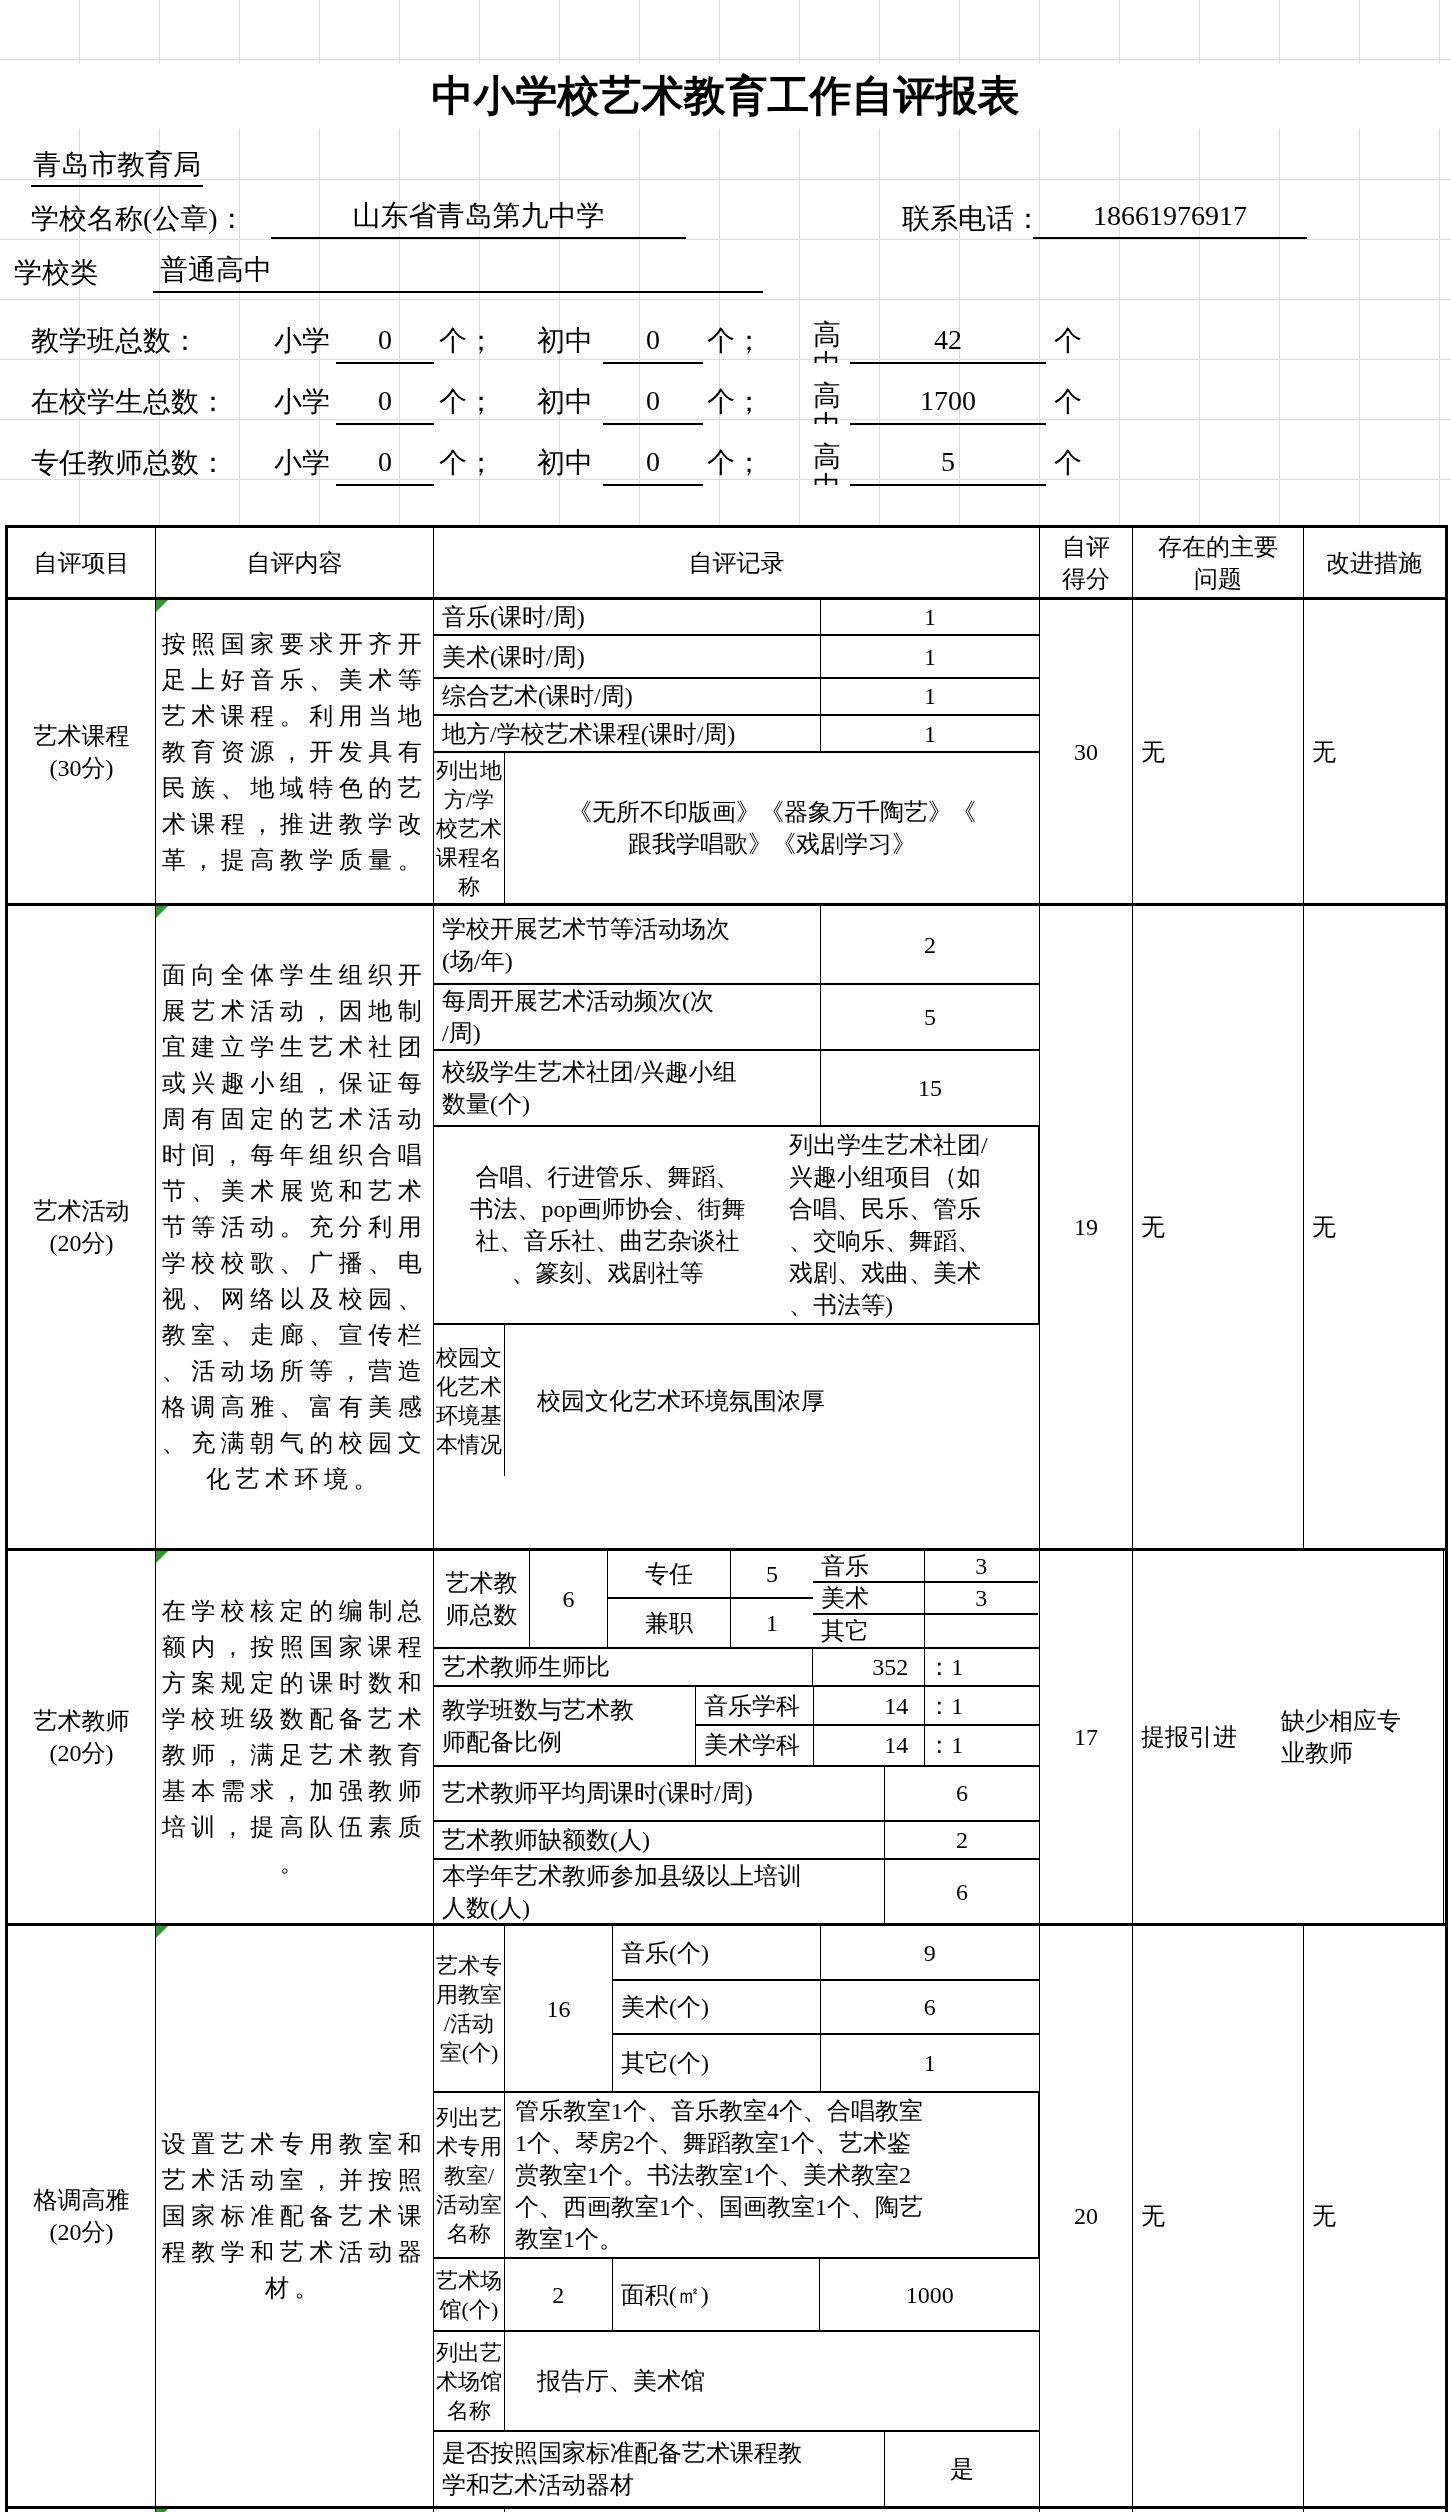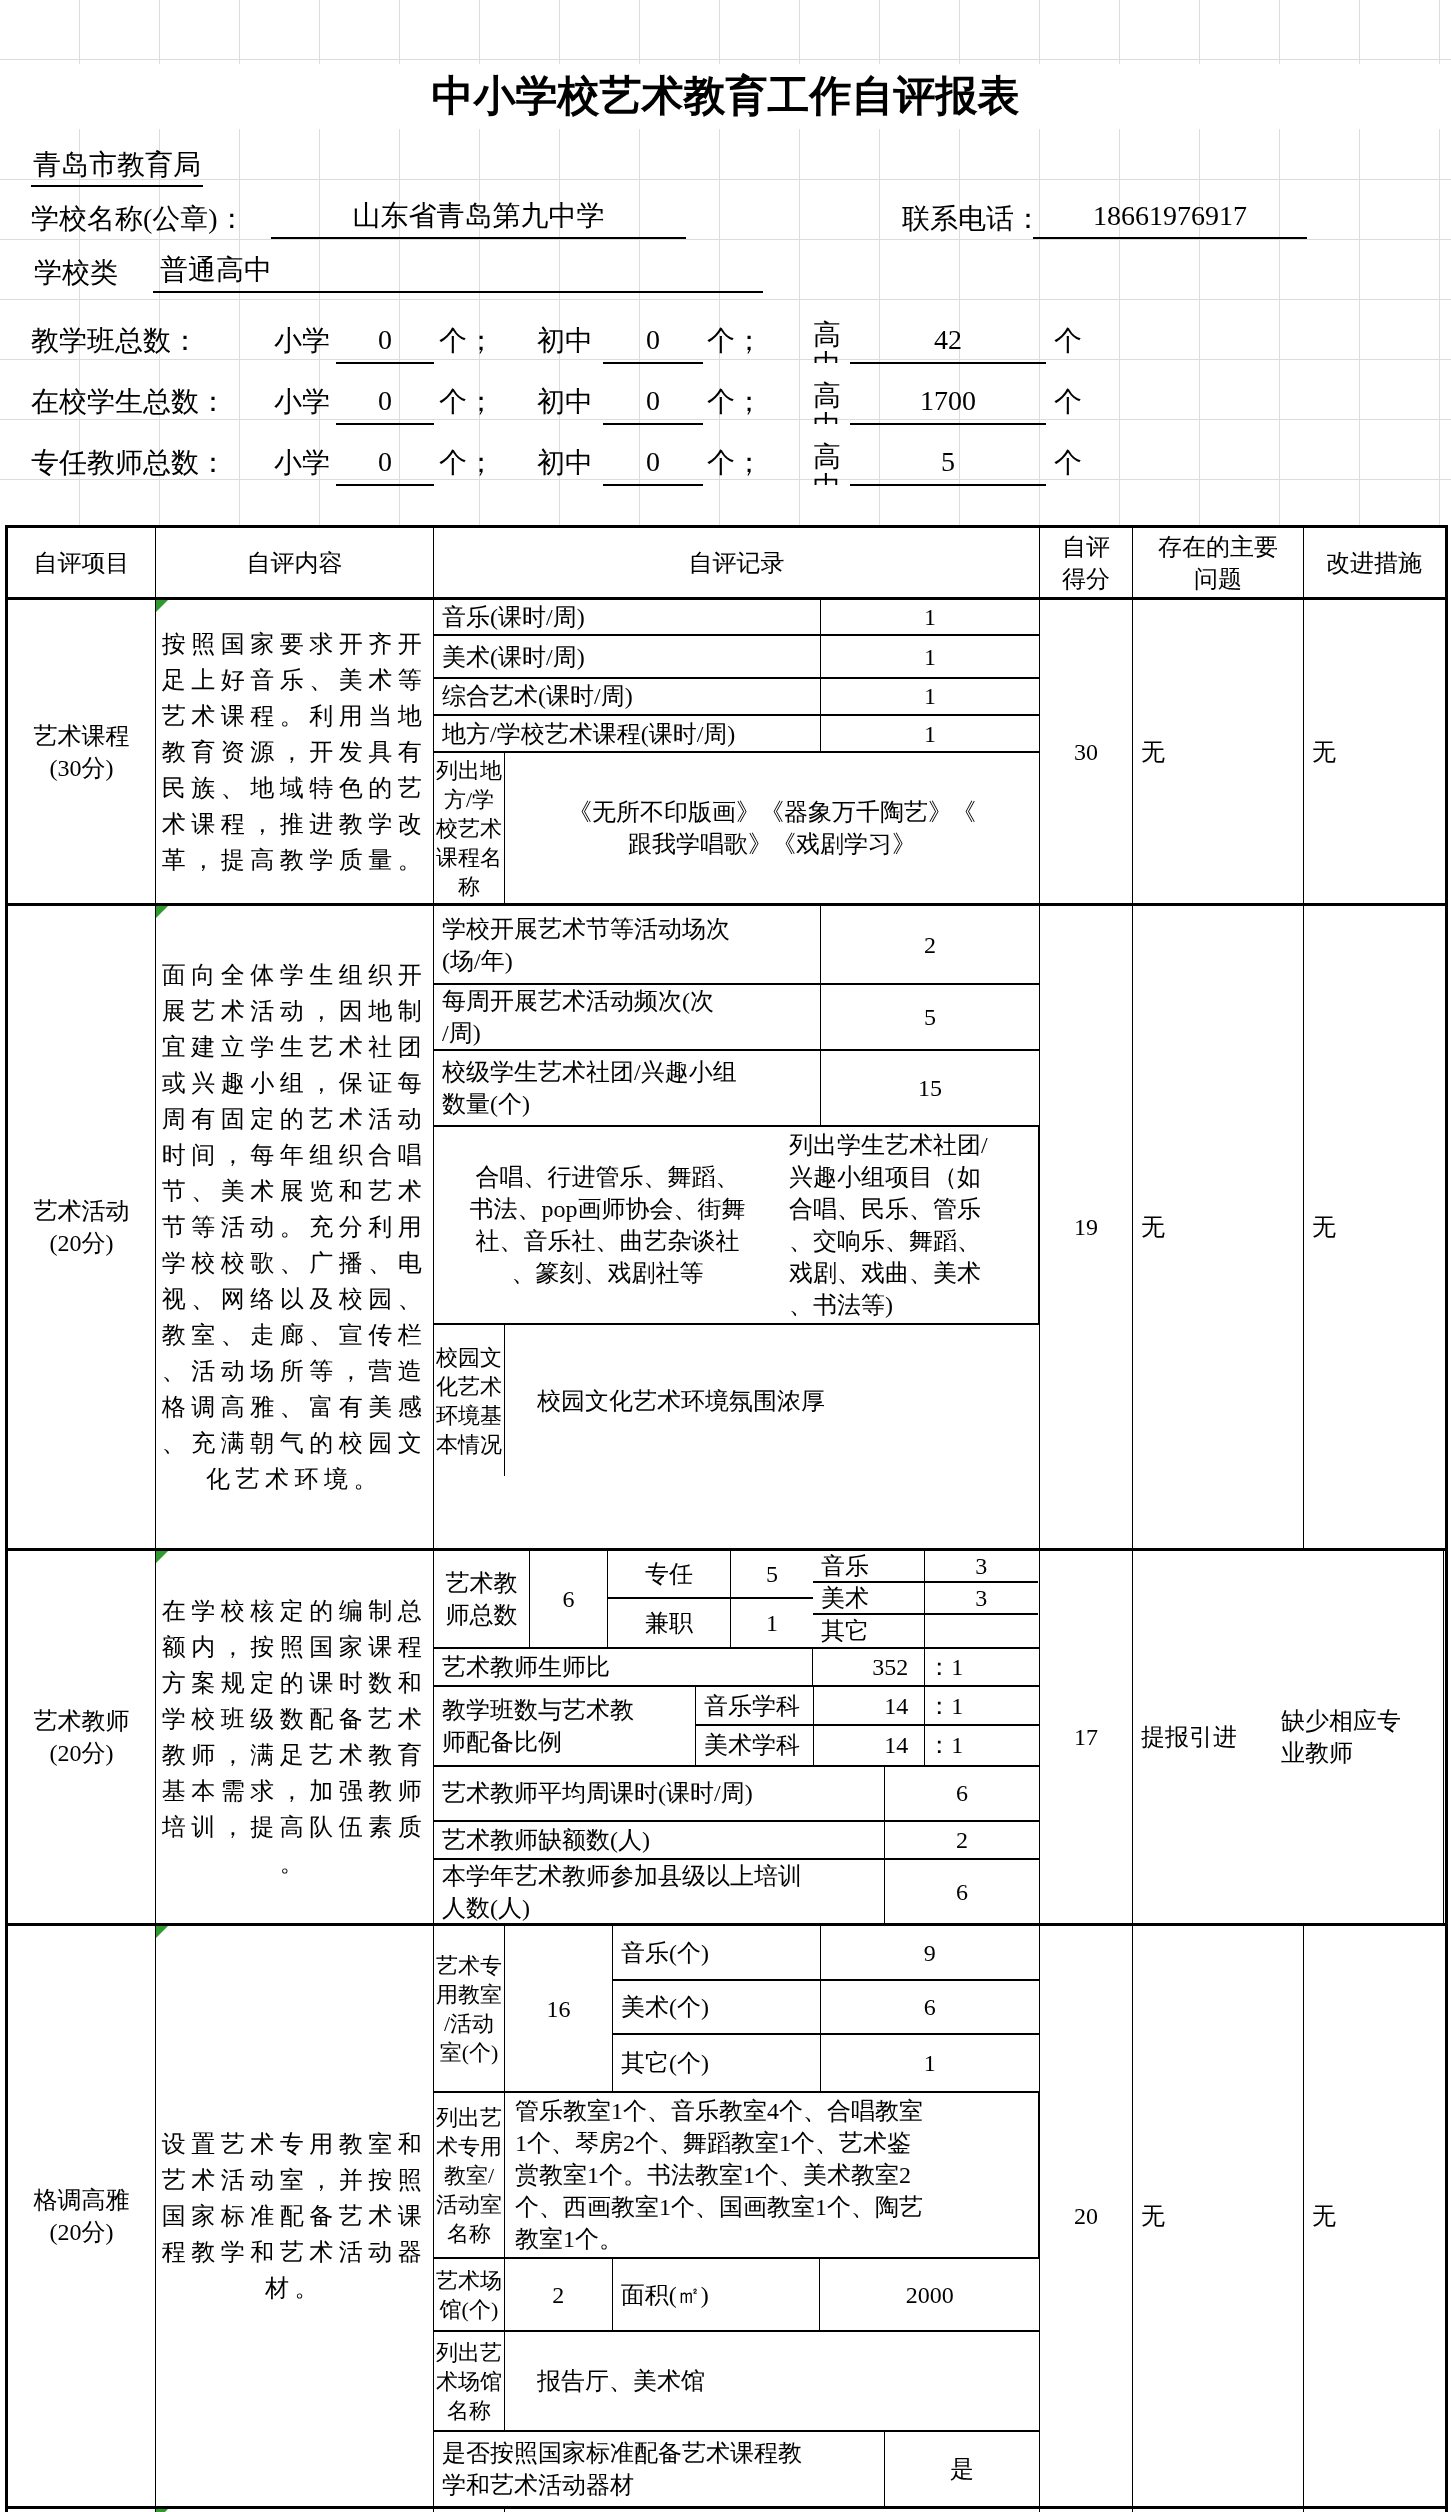--- a/index.html
+++ b/index.html
@@ -48,21 +48,21 @@
 
 <div id="title">中小学校艺术教育工作自评报表</div>
 
 <div class="abs t56" style="left:31px;top:149px;border-bottom:2px solid #000;padding:0 2px 4px 2px">青岛市教育局</div>
 
 <div class="abs t56" style="left:31px;top:203px">学校名称(公章)：</div>
 <div class="abs t56 uline" style="left:271px;top:195px;width:415px;height:44px;line-height:42px">山东省青岛第九中学</div>
 <div class="abs t56" style="left:902px;top:203px">联系电话：</div>
 <div class="abs t56 uline" style="left:1033px;top:195px;width:274px;height:44px;line-height:42px">18661976917</div>
 
-<div class="abs t56" style="left:34px;top:257px">学校类</div>
+<div class="abs t56" style="left:14px;top:257px">学校类</div>
 <div class="abs t56 uline" style="left:153px;top:249px;width:610px;height:44px;line-height:42px;text-align:left;padding-left:7px">普通高中</div>
 
 <div class="abs" style="left:0;top:316px;width:1451px;height:50px">
   <span class="abs t56" style="left:31px;top:9px">教学班总数：</span>
   <span class="abs t56" style="left:274px;top:9px">小学</span>
   <span class="abs t56 uline" style="left:336px;top:3px;width:98px;height:45px;line-height:42px">0</span>
   <span class="abs t56" style="left:439px;top:9px">个；</span>
   <span class="abs t56" style="left:537px;top:9px">初中</span>
   <span class="abs t56 uline" style="left:603px;top:3px;width:100px;height:45px;line-height:42px">0</span>
   <span class="abs t56" style="left:707px;top:9px">个；</span>
@@ -346,21 +346,21 @@
 1个、琴房2个、舞蹈教室1个、艺术鉴
 赏教室1个。书法教室1个、美术教室2
 个、西画教室1个、国画教室1个、陶艺
 教室1个。</div>
       </div>
       <div class="rrow" style="height:73px">
         <div class="rcell cc f44 pre" style="width:71px">艺术场
 馆(个)</div>
         <div class="rcell cc f48" style="width:108px">2</div>
         <div class="rcell cl f48 padl" style="width:208px">面积(㎡)</div>
-        <div class="rcell cc f48 last" style="width:219px">2000</div>
+        <div class="rcell cc f48 last" style="width:219px">1000</div>
       </div>
       <div class="rrow" style="height:101px">
         <div class="rcell cc f44 pre" style="width:71px">列出艺
 术场馆
 名称</div>
         <div class="rcell cl f48 padl60 last" style="width:534px">报告厅、美术馆</div>
       </div>
       <div class="rrow nb" style="height:74px">
         <div class="rcell cl f48 padl pre" style="width:451px">是否按照国家标准配备艺术课程教
 学和艺术活动器材</div>

